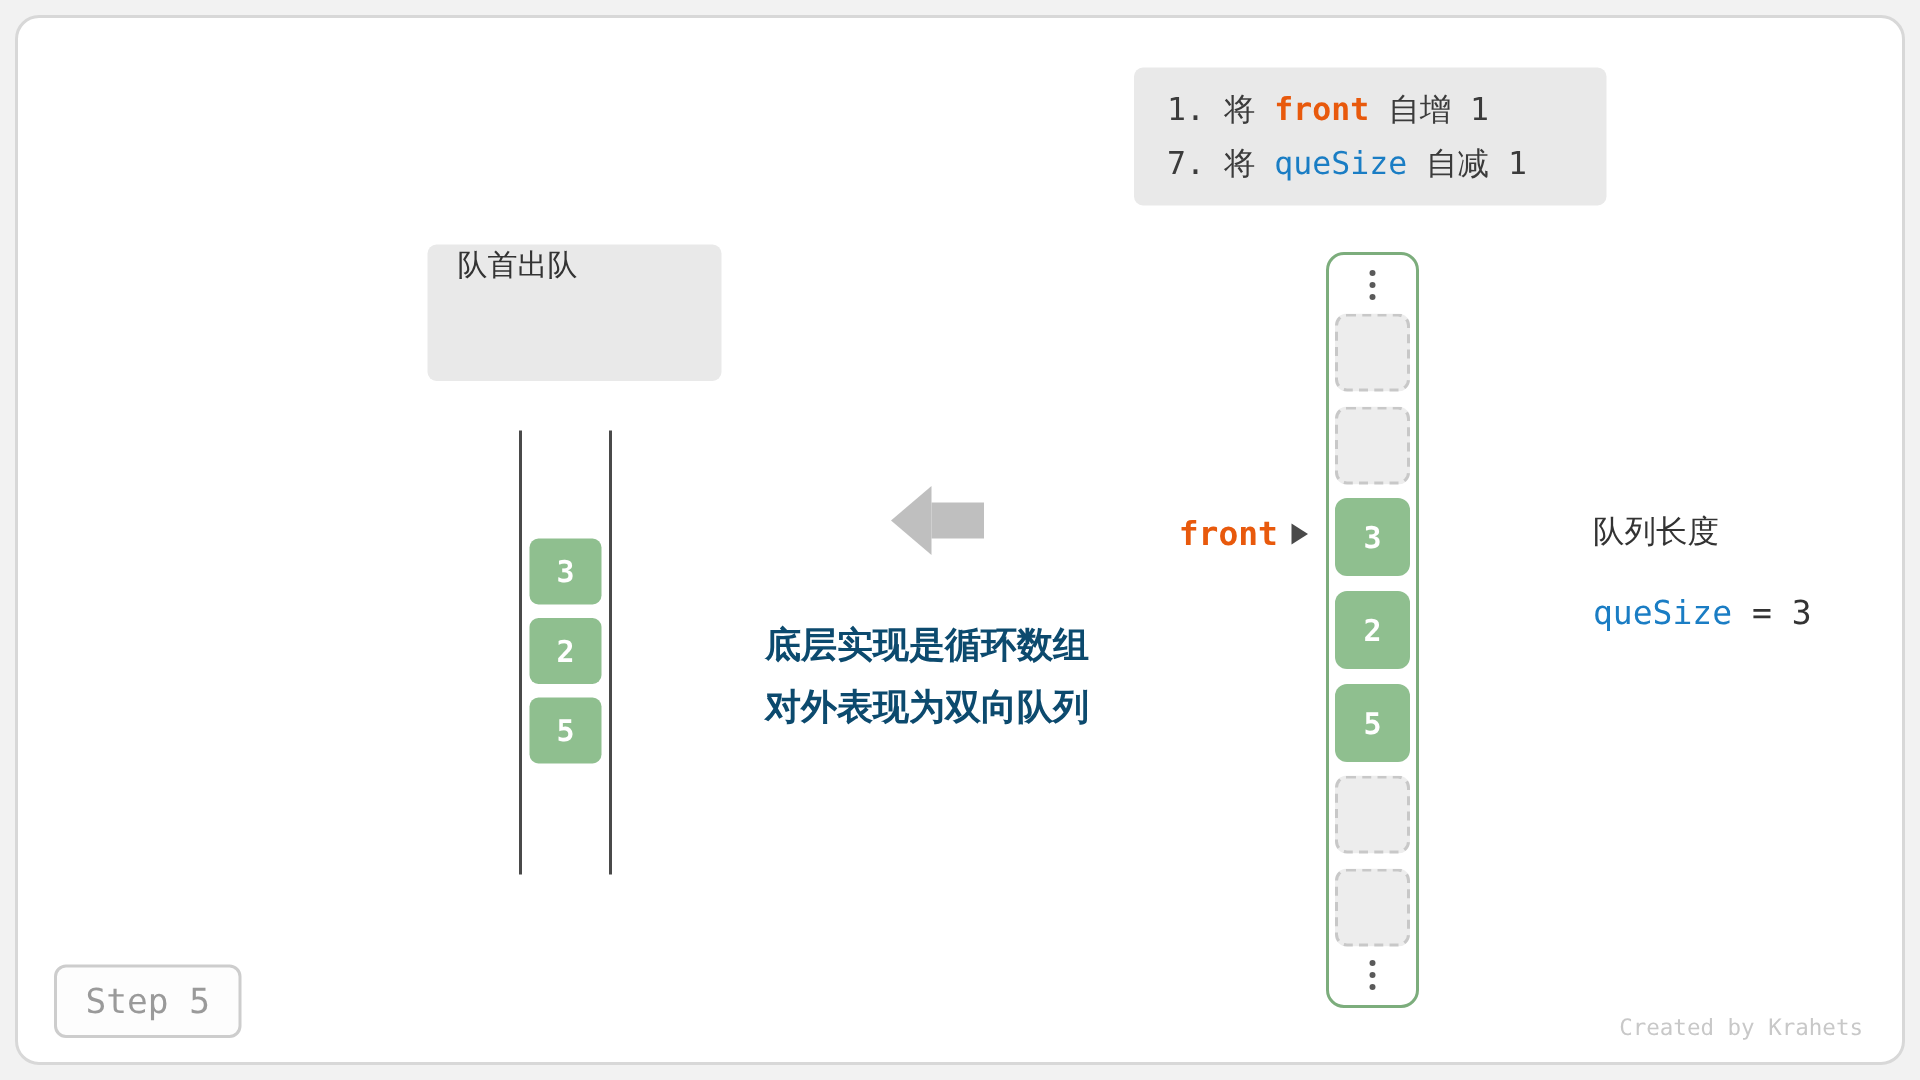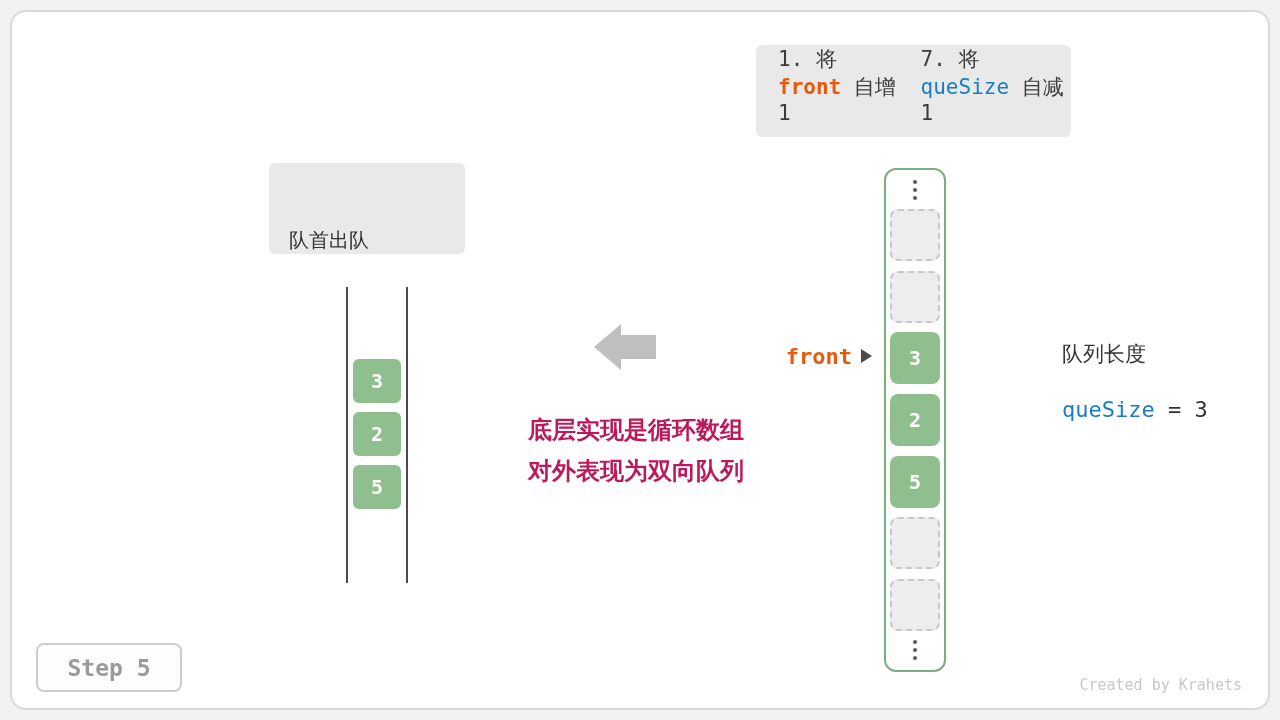--- a/index.html
+++ b/index.html
@@ -17,34 +17,34 @@
     background: #ffffff;
     border: 2px solid #d8d8d8;
     border-radius: 16px;
   }
 
   
   .instruction-box {
     position: absolute; left: 756px; top: 45px; width: 315px; height: 92px;
     background: var(--gray_box, #e9e9e9);
     border-radius: 6px;
-    display: flex; justify-content: center;
+    display: flex; flex-direction: column; justify-content: center;
     padding-left: 22px; gap: 8px;
     font-size: 21px; color: #3b3b3b;
     font-family: "DejaVu Sans Mono", "Liberation Mono", monospace;
   }
   .code-orange { color: var(--orange, #e8590c); font-weight: bold; }
   .code-blue  { color: var(--blue, #1a7dc4); font-weight: normal; }
 
   
   .operation-box {
-    position: absolute; left: 269px; top: 163px; width: 196px; height: 91px;
+    position: absolute; left: 285px; top: 163px; width: 196px; height: 91px;
     background: var(--gray_box, #e9e9e9);
     border-radius: 6px;
-    display: flex; flex-direction: column; justify-content: flex-end;
+    display: flex; flex-direction: column; justify-content: space-between;
     padding-left: 20px; gap: 17px;
     font-size: 20px; color: #333;
   }
 
   
   .abstract-queue {
     position: absolute; left: 346px; top: 287px; width: 62px; height: 296px;
     border-left: 2px solid #4a4a4a;
     border-right: 2px solid #4a4a4a;
   }
@@ -69,23 +69,23 @@
   .big-arrow .head {
     width: 0; height: 0;
     border-top: 23px solid transparent;
     border-bottom: 23px solid transparent;
     border-right: 27px solid #bfbfbf;
   }
   .big-arrow .shaft { width: 35px; height: 24px; background: #bfbfbf; }
 
   
   .center-note {
-    position: absolute; left: 486px; top: 410px; width: 300px;
+    position: absolute; left: 468px; top: 410px; width: 300px;
     text-align: center;
-    font-size: 24px; font-weight: bold; color: #be185d;
+    font-size: 24px; font-weight: bold; color: #0c4a6e;
     line-height: 41px;
   }
 
   
   .front-pointer {
     position: absolute; left: 760px; top: 341px; width: 112px; height: 30px;
     display: flex; align-items: center; justify-content: flex-end; gap: 9px;
   }
   .front-pointer .label {
     color: var(--orange, #e8590c); font-weight: bold; font-size: 22px;
@@ -125,26 +125,26 @@
   
   .queue-info { position: absolute; left: 1062px; top: 340px; }
   .queue-info .label { font-size: 21px; color: #333; }
   .queue-info .value-line {
     margin-top: 29px; font-size: 22px; color: #333;
     font-family: "DejaVu Sans Mono", "Liberation Mono", monospace;
   }
 
   
   .step-box {
-    position: absolute; left: 36px; top: 643px; width: 146px; height: 49px;
+    position: absolute; left: 36px; top: 643px; width: 125px; height: 49px;
     background: #fdfdfd;
     border: 2px solid #cdcdcd;
     border-radius: 8px;
     display: flex; align-items: center; justify-content: center;
-    font-size: 23px; font-weight: bold; color: #9a9a9a;
+    font-size: 23px; font-weight: normal; color: #9a9a9a;
     font-family: "DejaVu Sans Mono", "Liberation Mono", monospace;
   }
 
   
   .watermark {
     position: absolute; right: 38px; bottom: 26px;
     font-size: 15px; color: #c8c8c8;
     font-family: "DejaVu Sans Mono", "Liberation Mono", monospace;
   }
 </style>

